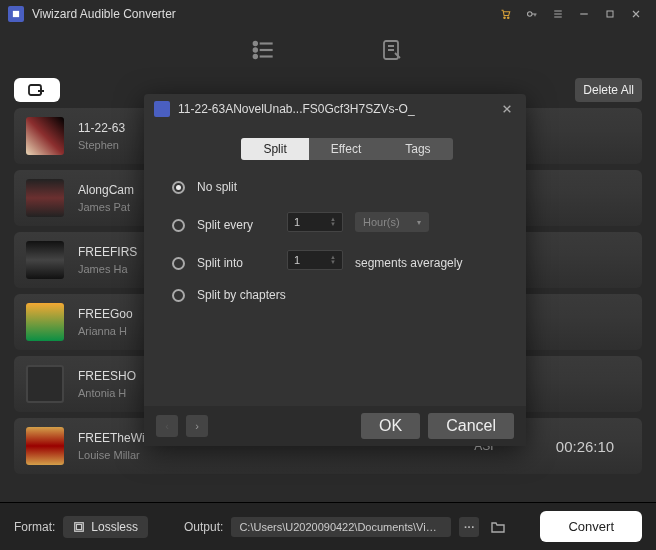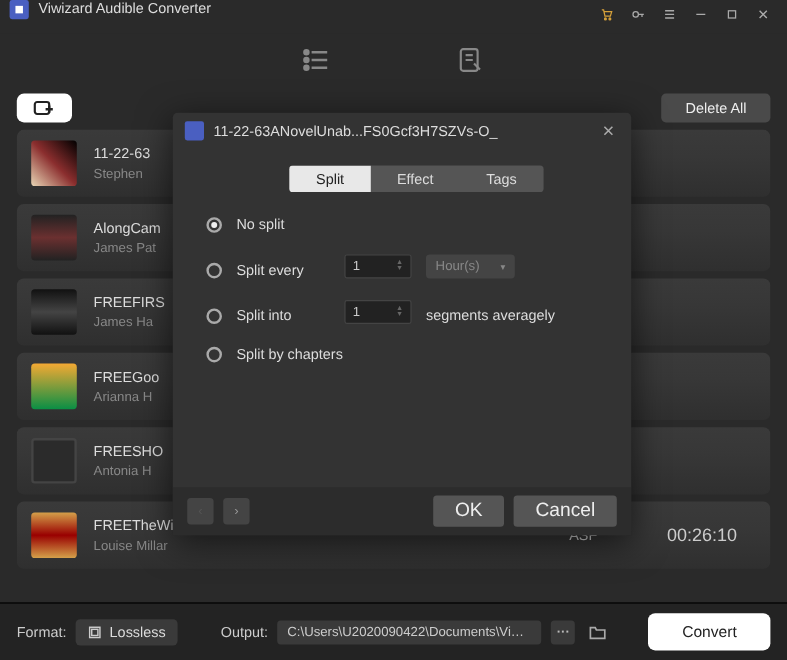--- a/index.html
+++ b/index.html
@@ -9,21 +9,21 @@
     background: #2a2a2a;
     font-family: -apple-system, "Segoe UI", sans-serif;
     font-size: 12px;
     color: #ccc;
     overflow: hidden;
     position: relative;
   }
   .titlebar {
     height: 28px;
     display: flex;
-    align-items: flex-start;
+    align-items: center;
     padding: 0 8px;
     background: #2a2a2a;
   }
   .titlebar .logo {
     width: 16px; height: 16px;
     background: #4a5fc1;
     border-radius: 2px;
     margin-right: 8px;
     display: flex; align-items: center; justify-content: center;
   }
@@ -55,21 +55,21 @@
   }
   .add-btn {
     width: 46px; height: 24px;
     background: #fff;
     border-radius: 6px;
     display: flex; align-items:center; justify-content:center;
     cursor: pointer;
   }
   .actionrow .spacer { flex: 1; }
   .delete-all {
-    padding: 5px 20px;
+    padding: 5px 8px;
     background: #4a4a4a;
     border-radius: 4px;
     color: #eee;
     cursor: pointer;
     font-size: 12px;
   }
 
   .list {
     position: absolute;
     top: 108px; left: 14px; right: 14px; bottom: 48px;

